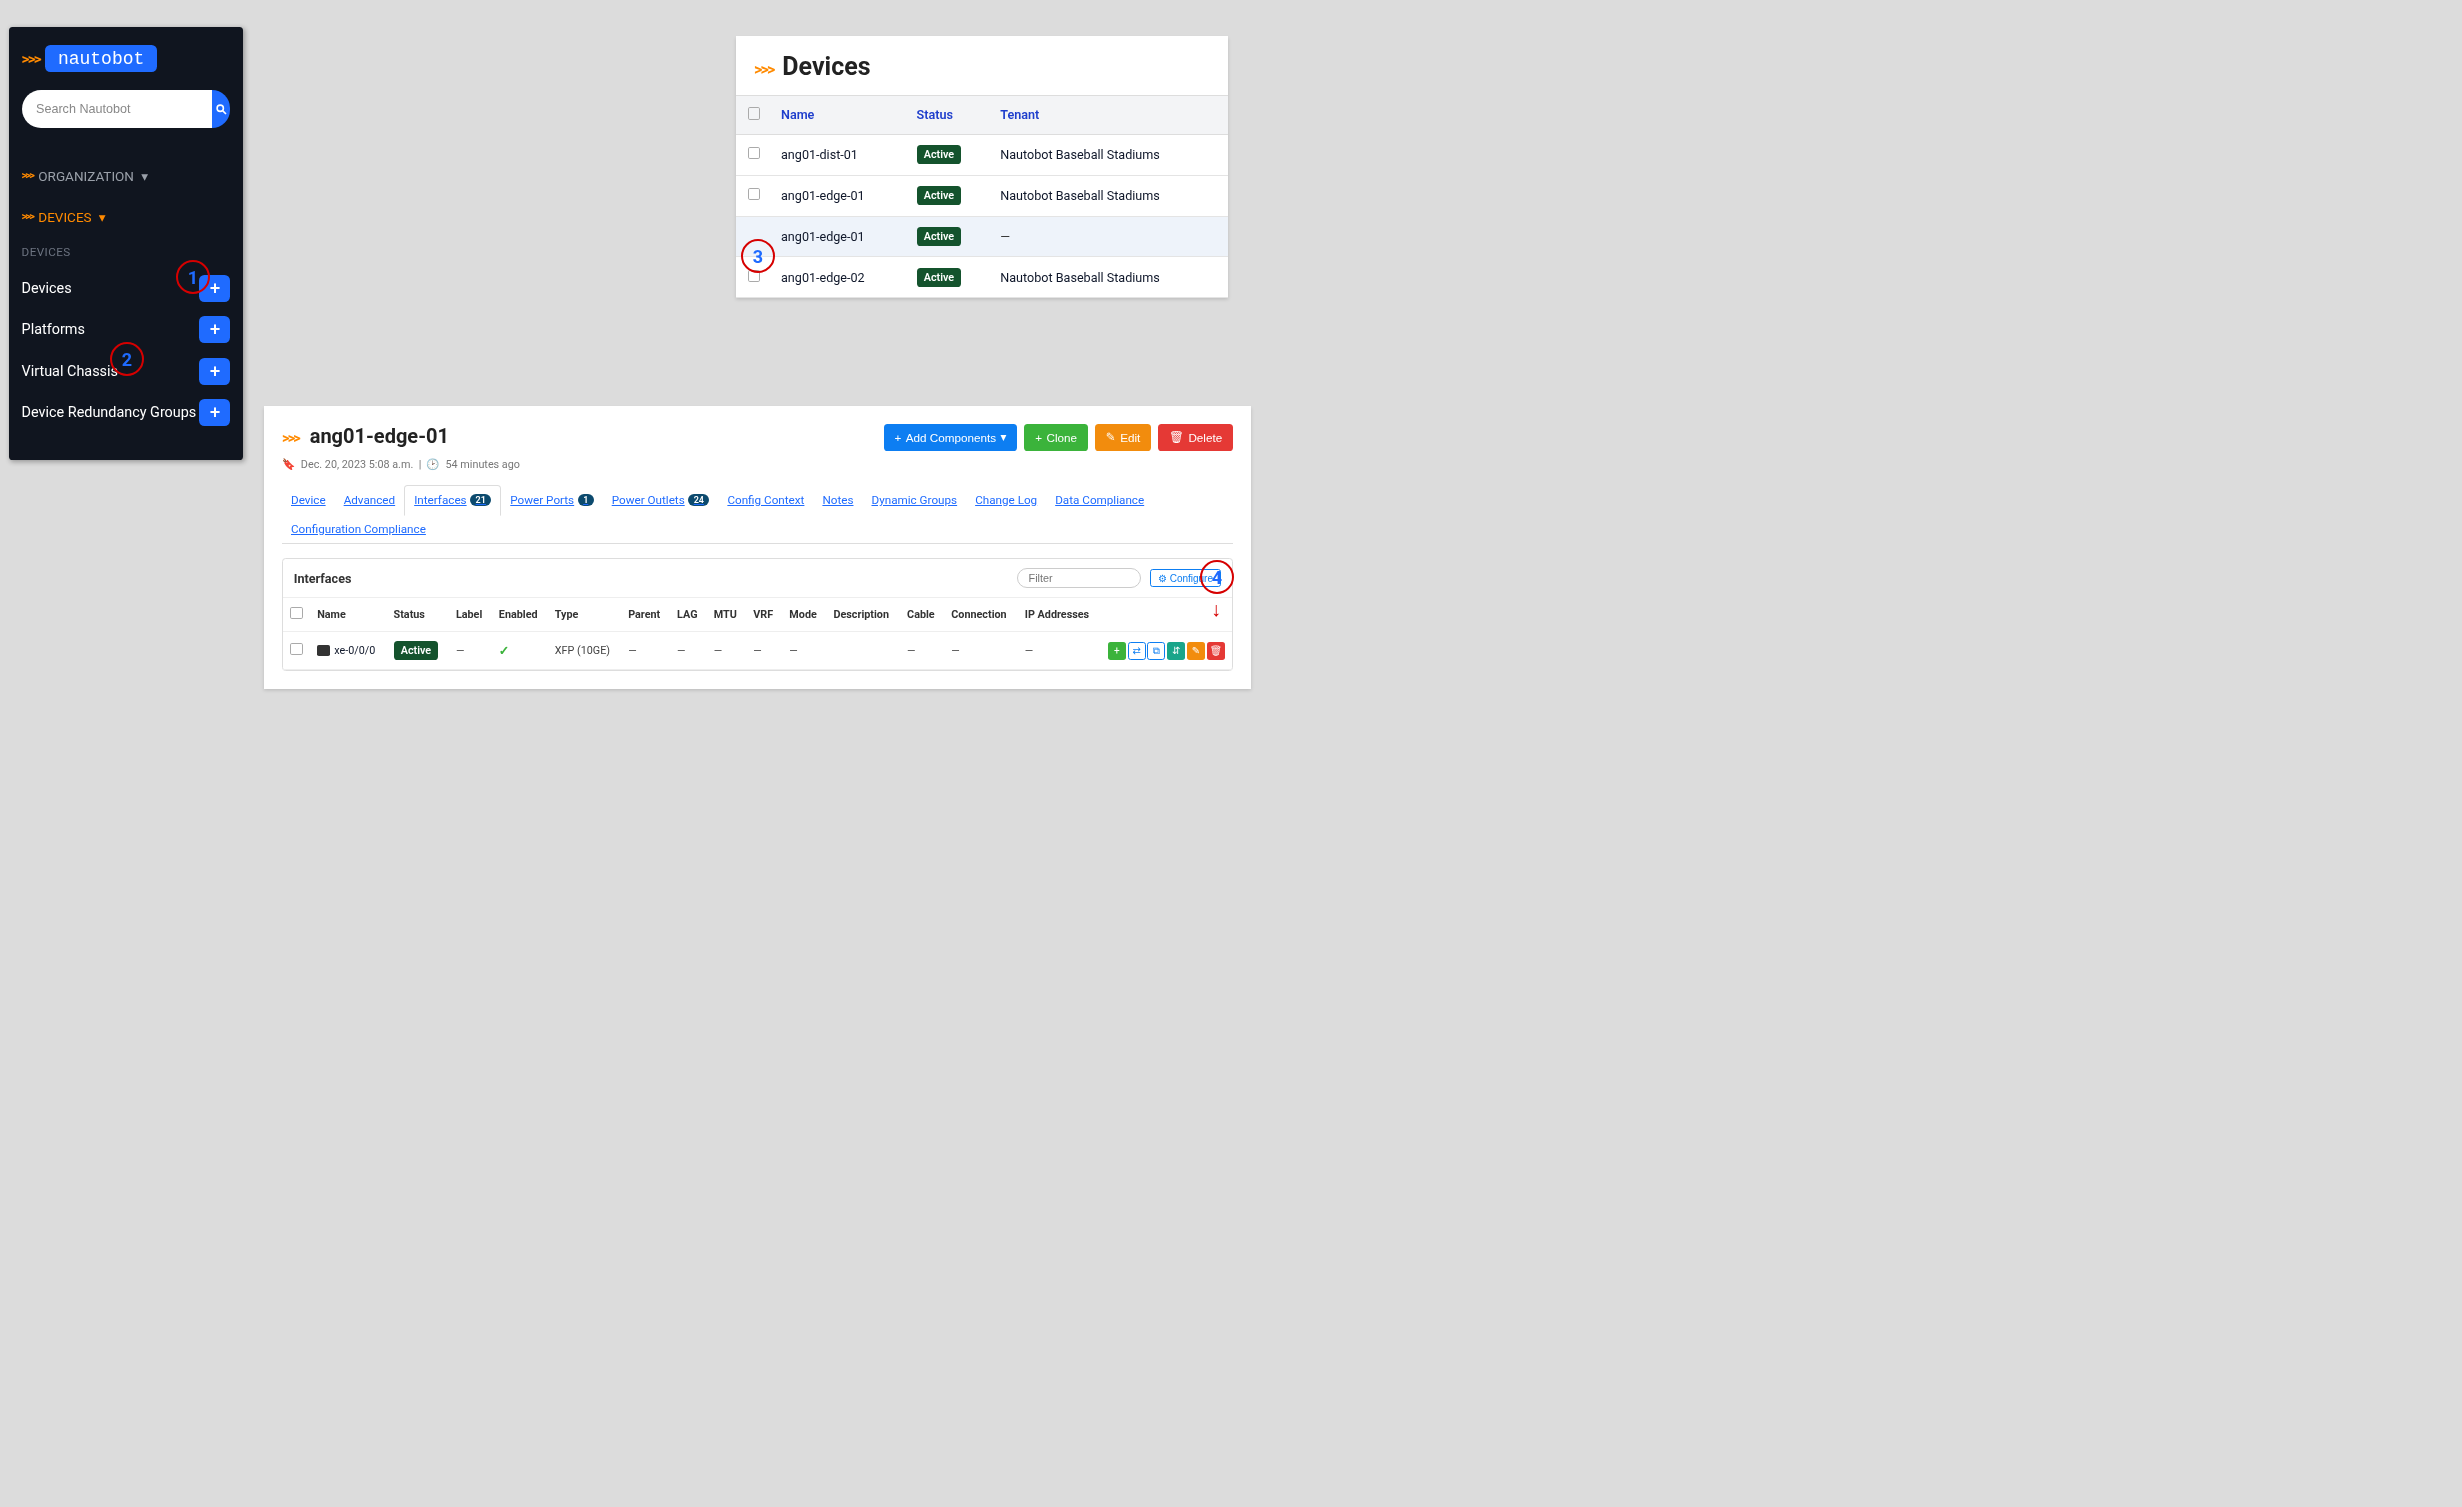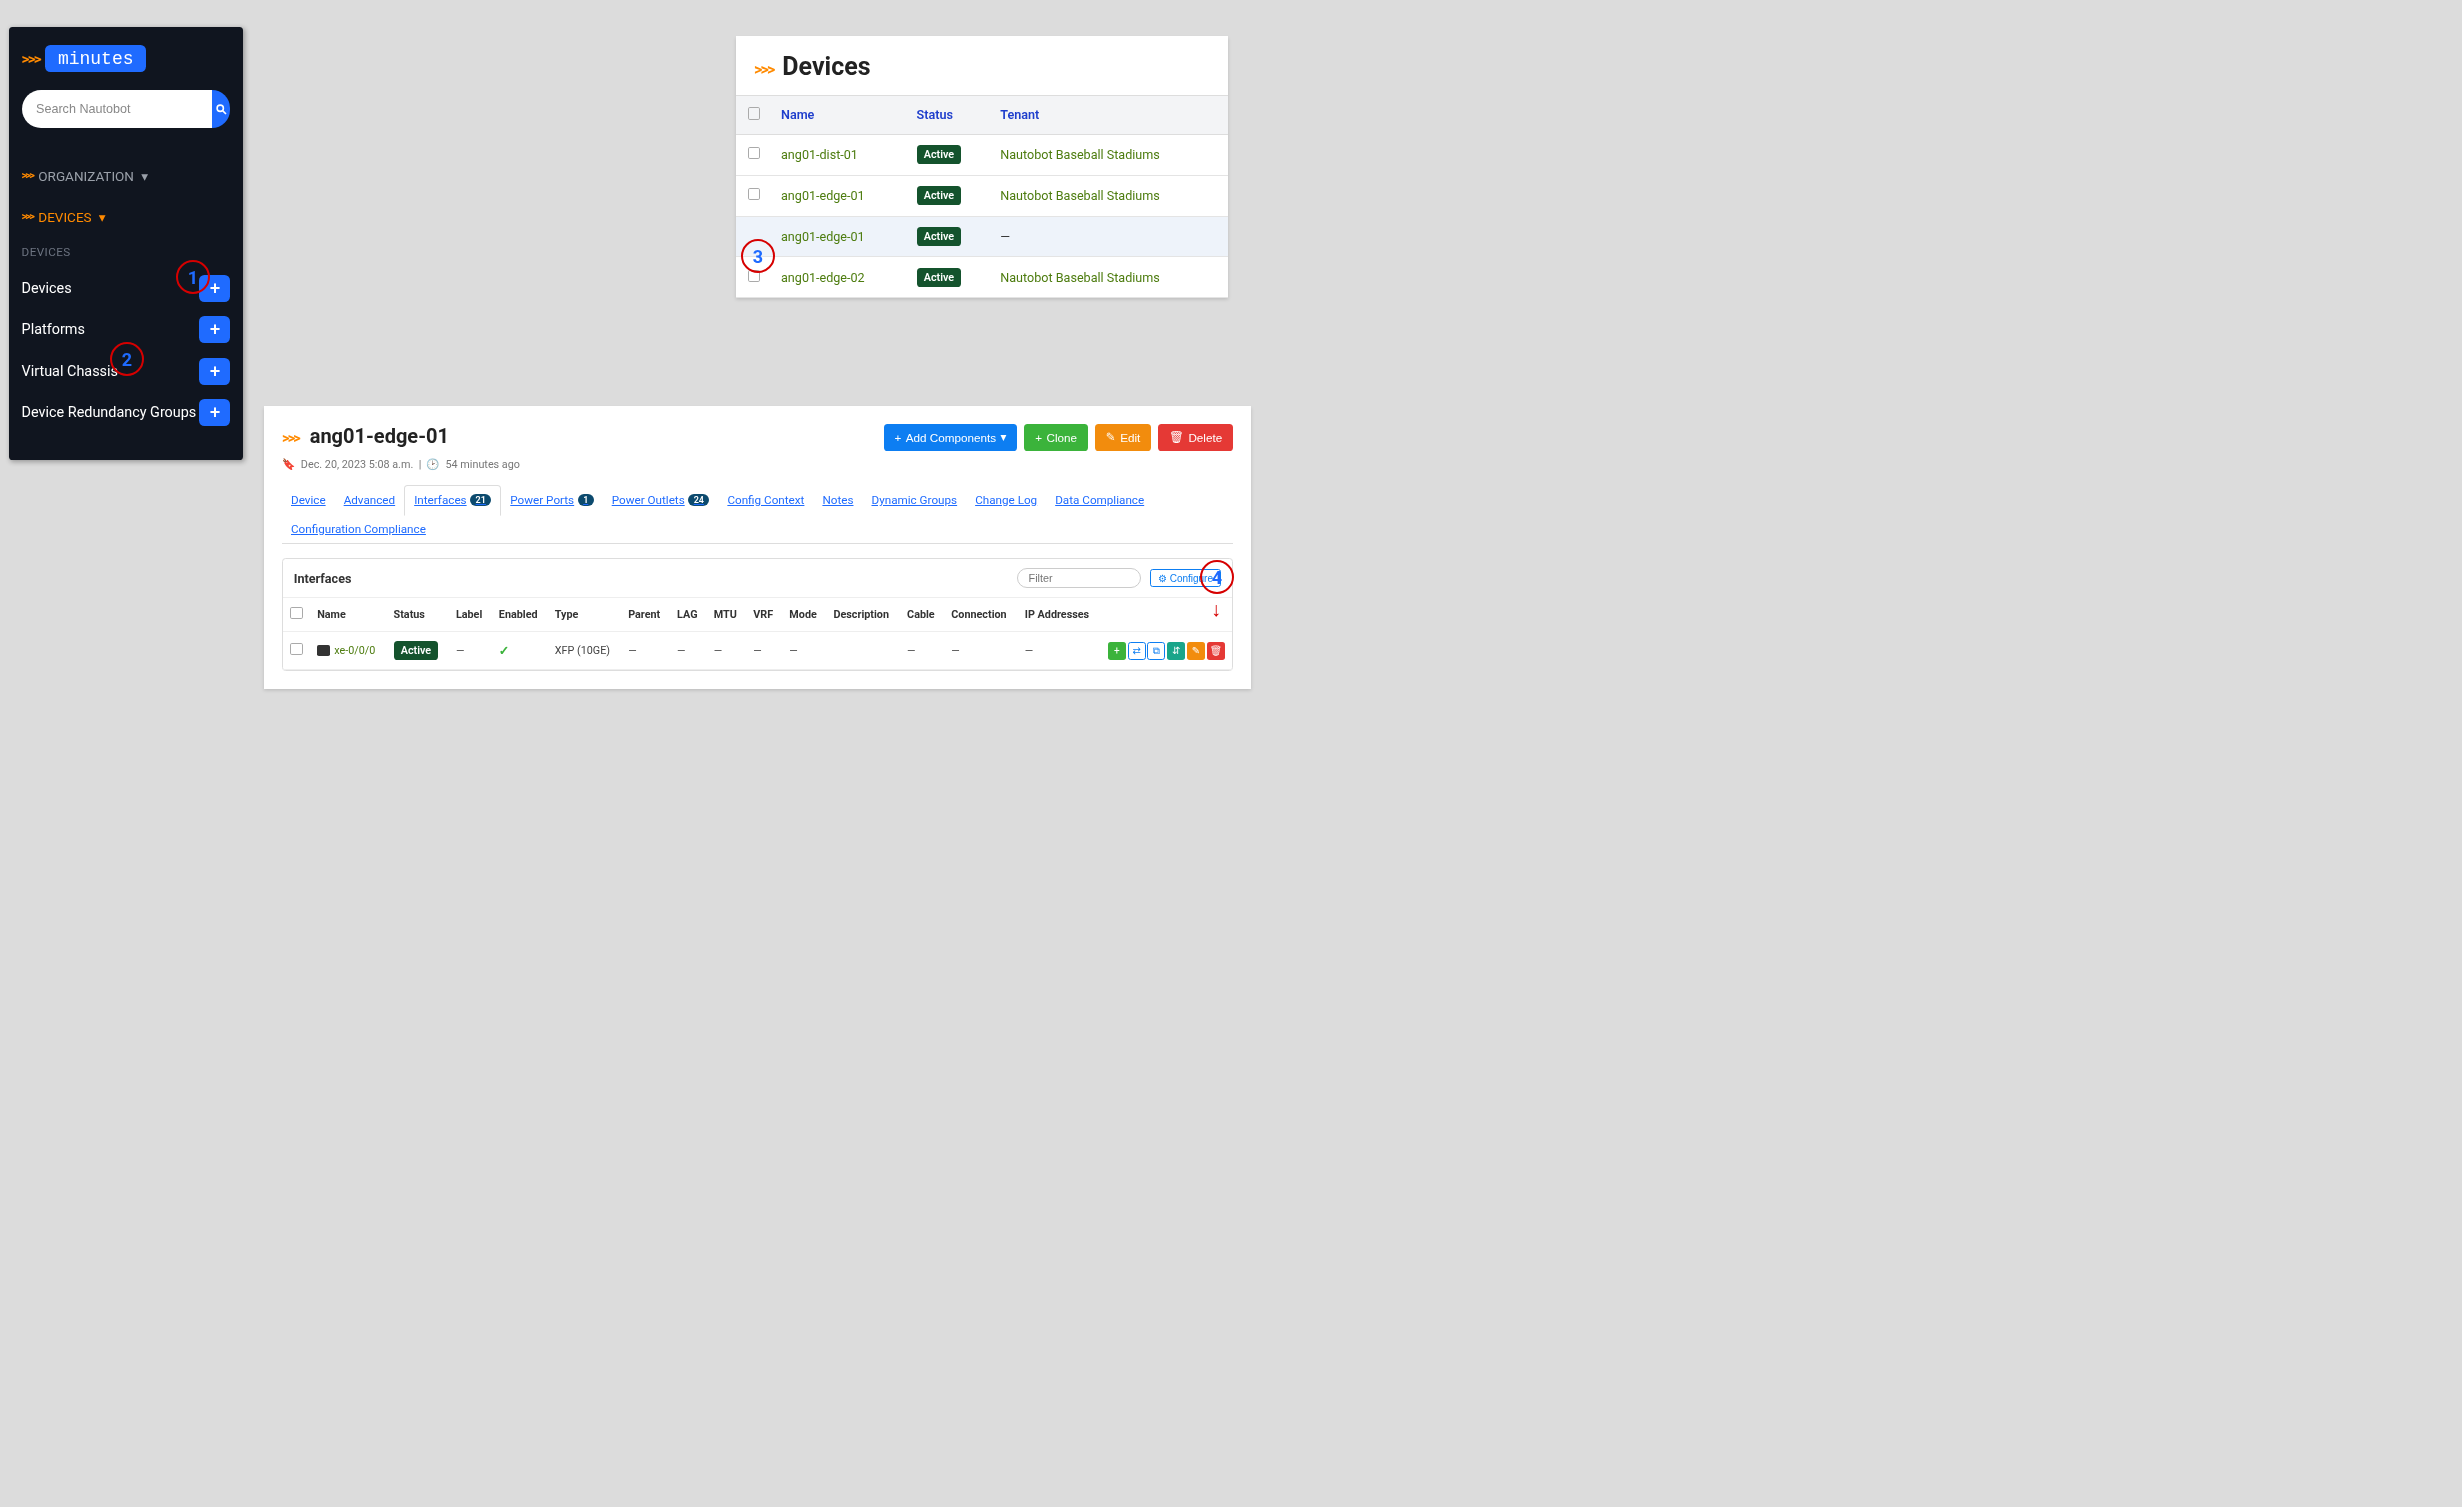--- a/index.html
+++ b/index.html
@@ -128,21 +128,21 @@
     border-top: 0.9px solid #ddd;
     border-bottom: 0.9px solid #ddd;
   }
   .dev-table th:first-child, .dev-table td:first-child { width: 36px; text-align: center; }
   .dev-table td {
     padding: 10.8px 9px;
     border-bottom: 0.9px solid #e4e4e4;
     color: #333;
   }
   .dev-table tr.highlight td { background: #eef3fa; }
-  .link-text { color: #4d7c0f; cursor: pointer; }
+  .link-text { color: #0f172a; cursor: pointer; }
   .status-badge {
     display: inline-block;
     background: #14532d;
     color: #fff;
     font-size: 10.8px;
     font-weight: 600;
     padding: 2.7px 7.2px;
     border-radius: 3.6px;
   }
   .chk { width: 12.6px; height: 12.6px; border: 0.9px solid #aaa; border-radius: 1.8px; display: inline-block; }
@@ -268,21 +268,21 @@
   }
 
   svg.icon { width: 12.6px; height: 12.6px; }
 </style>
 </head>
 <body>
 
 <div class="sidebar">
   <div class="logo-row">
     <span class="arrows">&gt;&gt;&gt;</span>
-    <span class="logo-badge">minutes</span>
+    <span class="logo-badge">nautobot</span>
   </div>
   <div class="search-row">
     <input class="search-input" placeholder="Search Nautobot" style="">
     <button class="search-btn">
       <svg class="icon" viewBox="0 0 24 24" fill="none" stroke="#fff" stroke-width="3">
         <circle cx="10" cy="10" r="6"></circle>
           <line x1="15" y1="15" x2="21" y2="21"></line>
       </svg>
     </button>
   </div>

